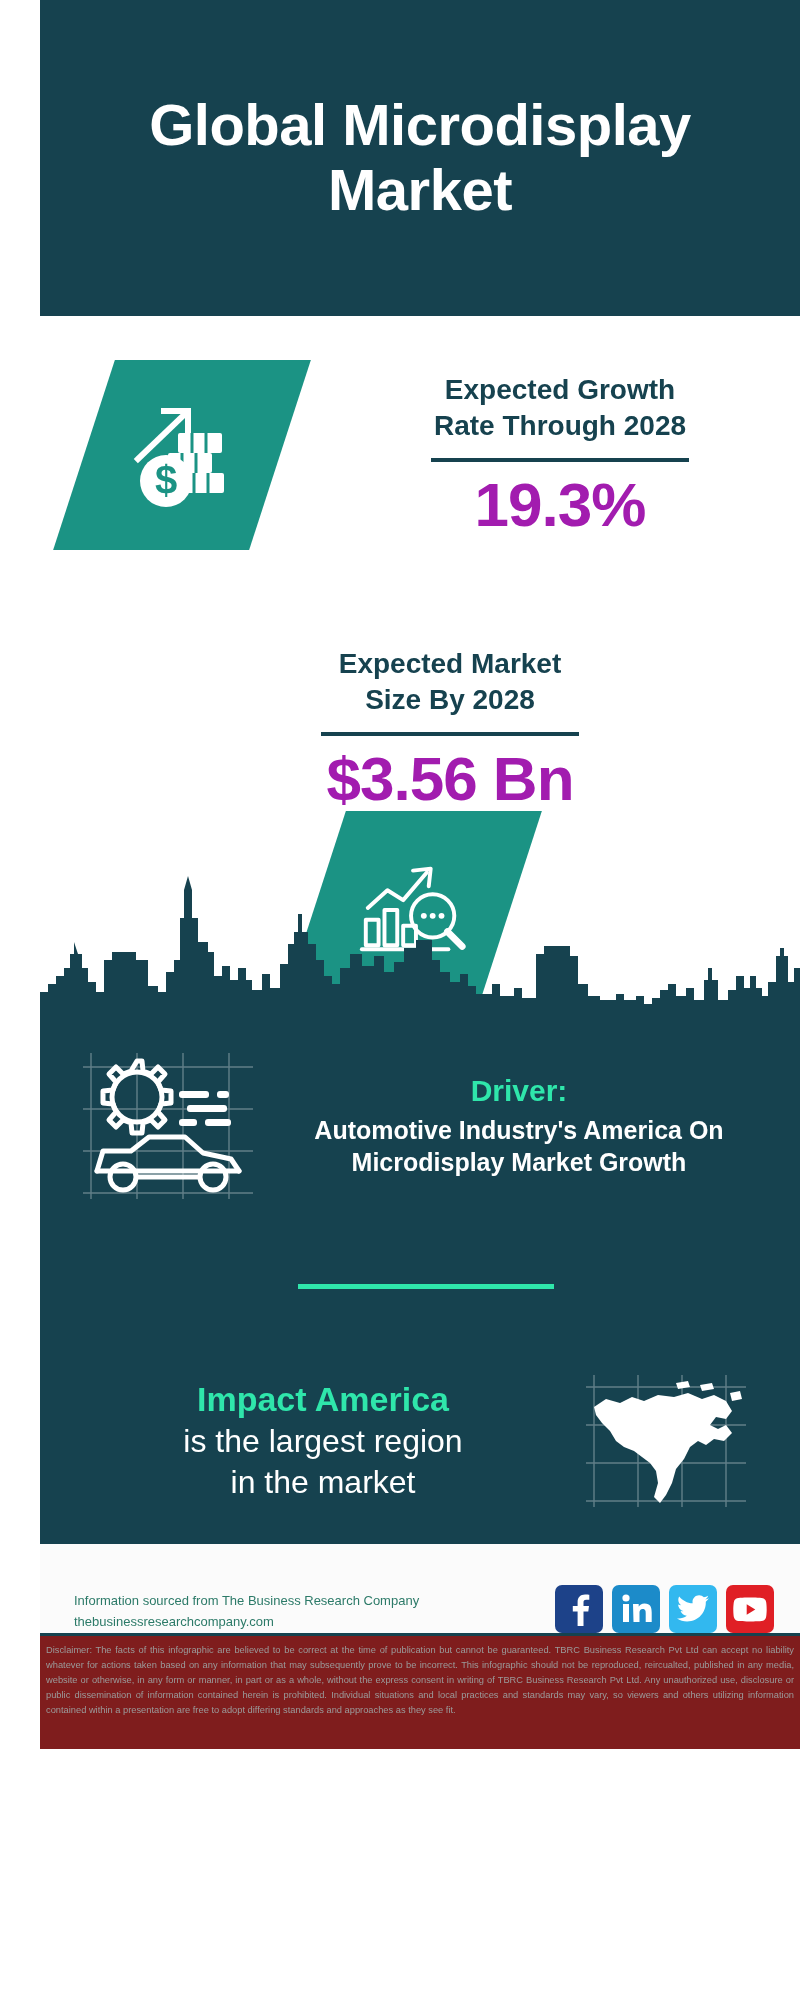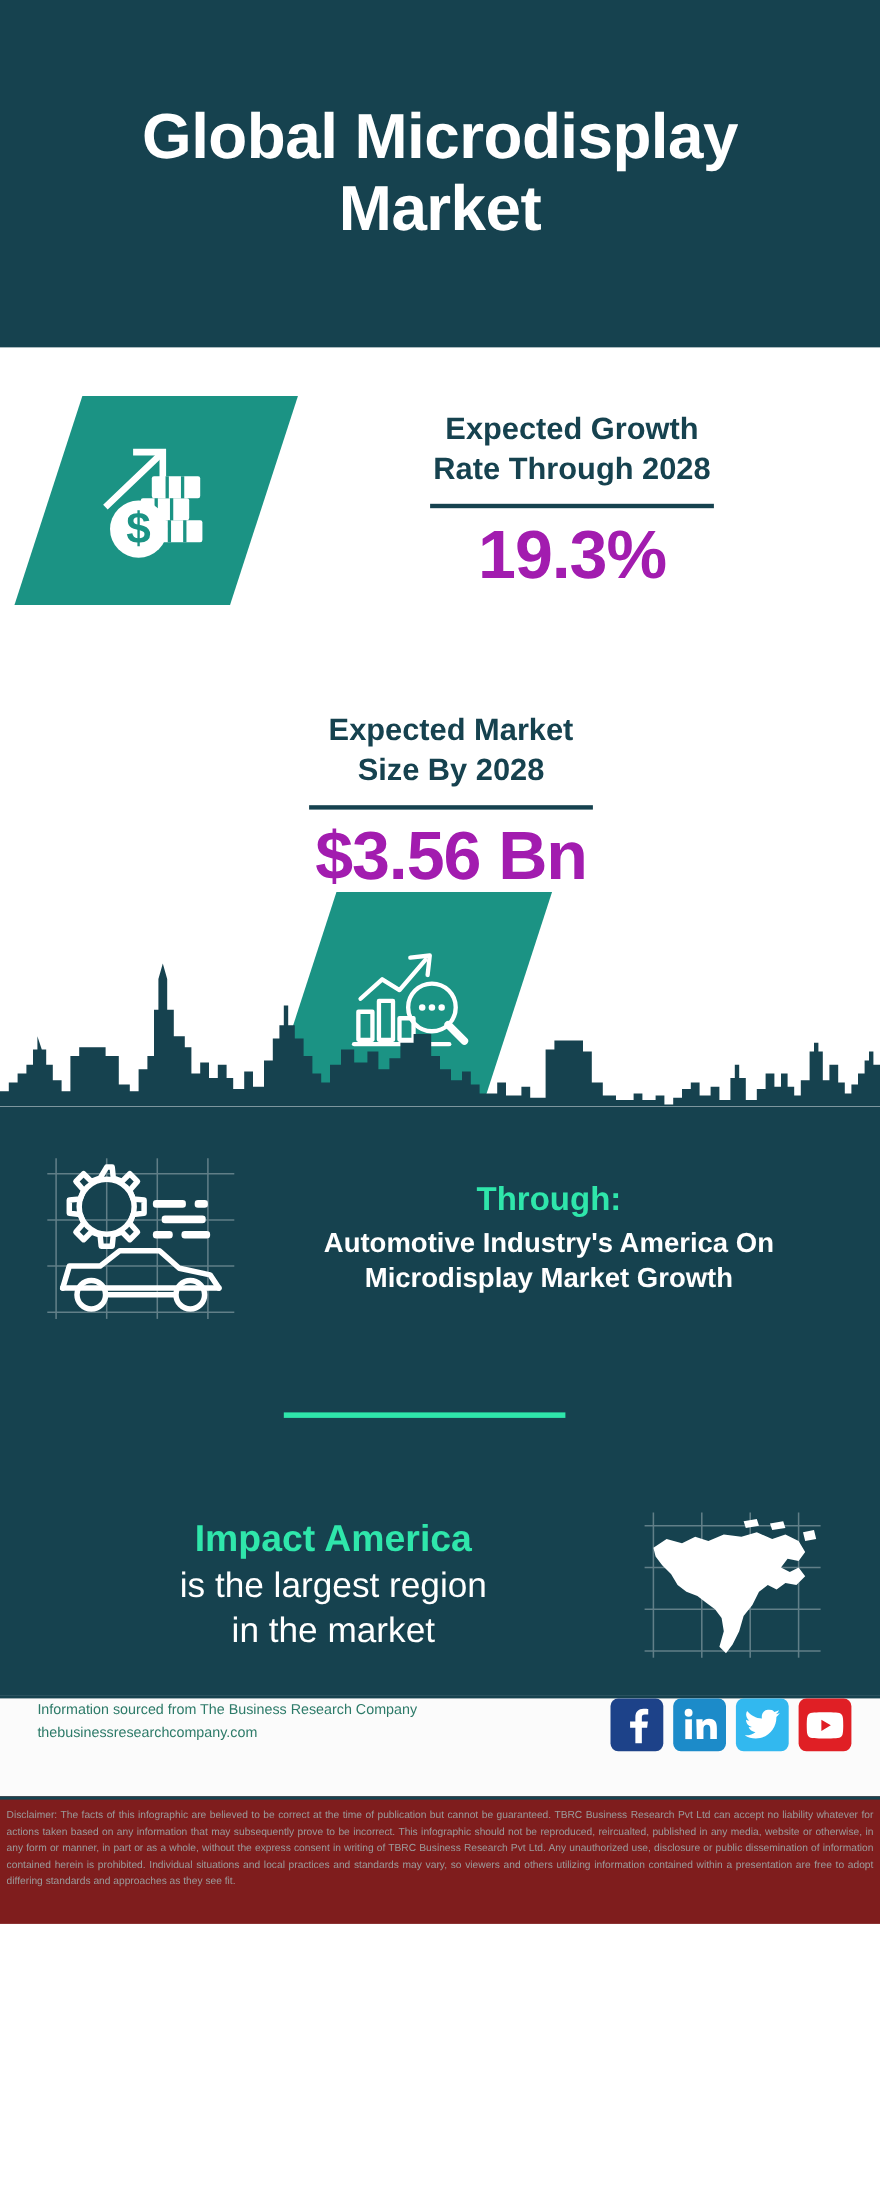--- a/index.html
+++ b/index.html
@@ -4,21 +4,21 @@
 <style>
   * { margin:0; padding:0; box-sizing:border-box; }
   html,body { width:800px; height:2000px; }
   body {
     font-family:"Liberation Sans", sans-serif;
     background:#ffffff;
     width:800px; height:2000px;
     overflow:hidden;
     position:relative;
   }
-  .page { width:800px; height:2000px; position:relative; }
+  .page { width:800px; height:2000px; position:relative;padding-left:40px; }
 
   
   .header {
     background:#16424f;
     height:316px;
     display:flex; align-items:center; justify-content:center;
     padding:0 40px;
   }
   .header-title {
     color:#ffffff;
@@ -125,21 +125,21 @@
     color:#ffffff;
     font-size:32px; font-weight:normal;
     line-height:1.3;
   }
   .region-map { flex:none; width:200px; display:flex; justify-content:center; }
 
   
   .footer {
     background:#fbfbfb;
     height:92px;
-    display:flex; align-items:flex-start;
+    display:flex; align-items:flex-end;
     padding:0 26px 0 34px;
     border-top:3px solid #16424f;
   }
   .footer-text { flex:1; }
   .footer-line {
     color:#2c7a68;
     font-size:13px;
     line-height:1.6;
   }
   .socials { display:flex; gap:9px; align-items:center; }
@@ -272,21 +272,21 @@
             <g fill="none" stroke="#ffffff" stroke-width="5" stroke-linecap="round" stroke-linejoin="round">
               <path d="M18 124 L24 104 L52 104 L70 90 L106 90 L124 106 L152 112 L160 124"></path>
               <path d="M18 124 L160 124"></path>
               <circle cx="44" cy="130" r="13"></circle>
               <circle cx="134" cy="130" r="13"></circle>
               <line x1="58" y1="130" x2="120" y2="130"></line>
             </g>
           </svg>
         </div>
         <div class="driver-text">
-          <div class="driver-head">Through:</div>
+          <div class="driver-head">Driver:</div>
           <div class="driver-body">Automotive Industry's America On</div>
           <div class="driver-body">Microdisplay Market Growth</div>
         </div>
       </div>
 
       <div class="mint-divider"></div>
 
       <div class="region-row">
         <div class="region-text">
           <div class="region-name">Impact America</div>

